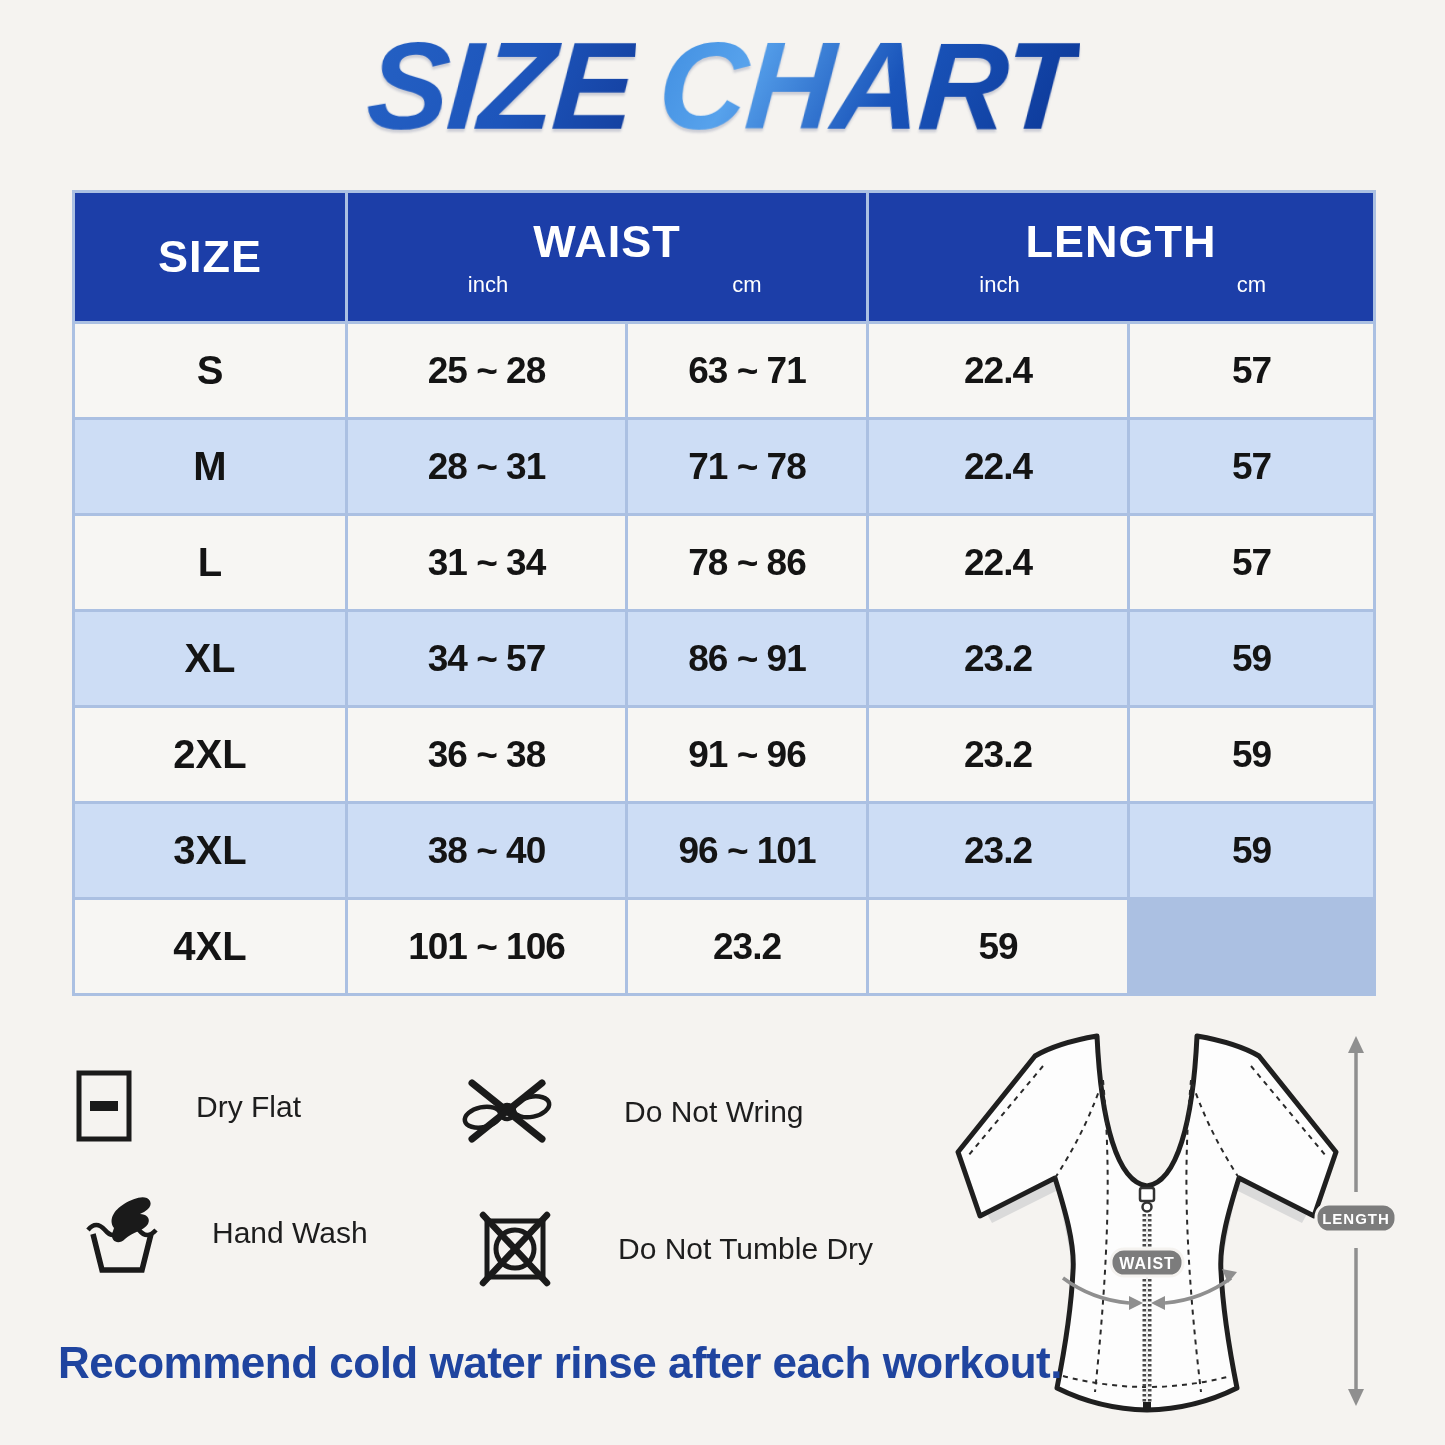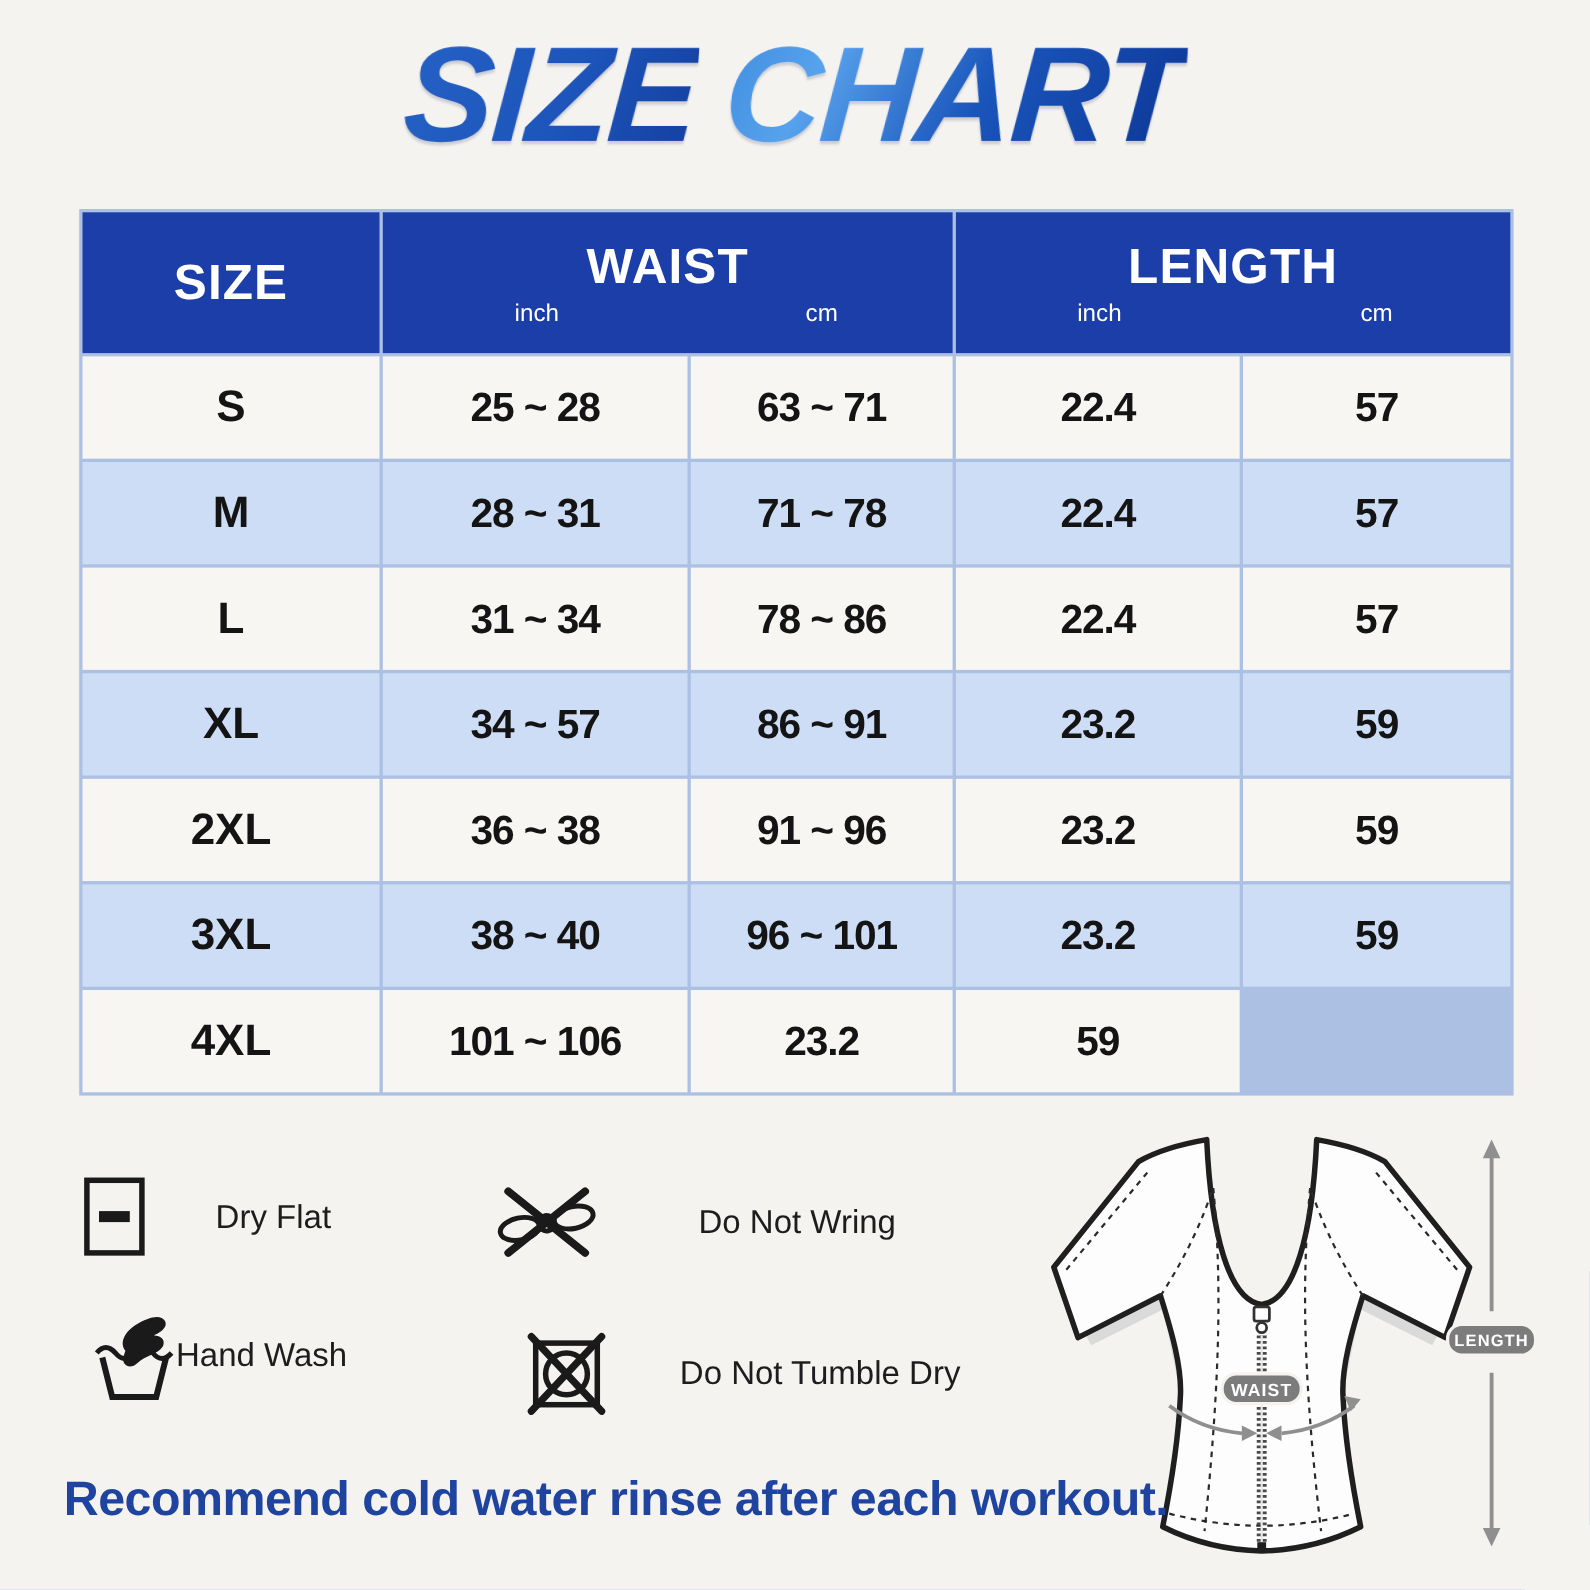--- a/index.html
+++ b/index.html
@@ -41,22 +41,22 @@
               font-weight:700;font-size:37px;letter-spacing:-1px;color:var(--text-dark,#141414);}
   .trow .cell.size{font-size:40px;letter-spacing:0;}
   .trow.odd .cell{background:var(--row-white,#f7f6f3);}
   .trow.even .cell{background:var(--row-light-blue,#cdddf5);}
 
   
   .care-item{position:absolute;display:flex;align-items:center;}
   .care-item .icon{flex:none;display:flex;align-items:center;justify-content:center;}
   .care-item .lbl{font-size:30px;color:#1d1d1d;white-space:nowrap;}
   .ci-1{left:72px;top:1068px;}  .ci-1 .lbl{margin-left:60px;}
-  .ci-2{left:446px;top:1076px;gap:21px;} .ci-2 .lbl{margin-left:66px;}
-  .ci-3{left:84px;top:1190px;}  .ci-3 .lbl{}
+  .ci-2{left:456px;top:1076px;} .ci-2 .lbl{margin-left:66px;}
+  .ci-3{left:84px;top:1190px;}  .ci-3 .lbl{margin-left:52px;}
   .ci-4{left:478px;top:1208px;} .ci-4 .lbl{margin-left:66px;}
 
   
   .garment{position:absolute;left:925px;top:1016px;width:520px;height:427px;}
 
   
   .footer-note{position:absolute;left:58px;top:1338px;font-weight:700;font-size:44px;
                color:var(--footer-blue,#1f449f);letter-spacing:-0.5px;text-align:right;}
 </style>
 </head>

